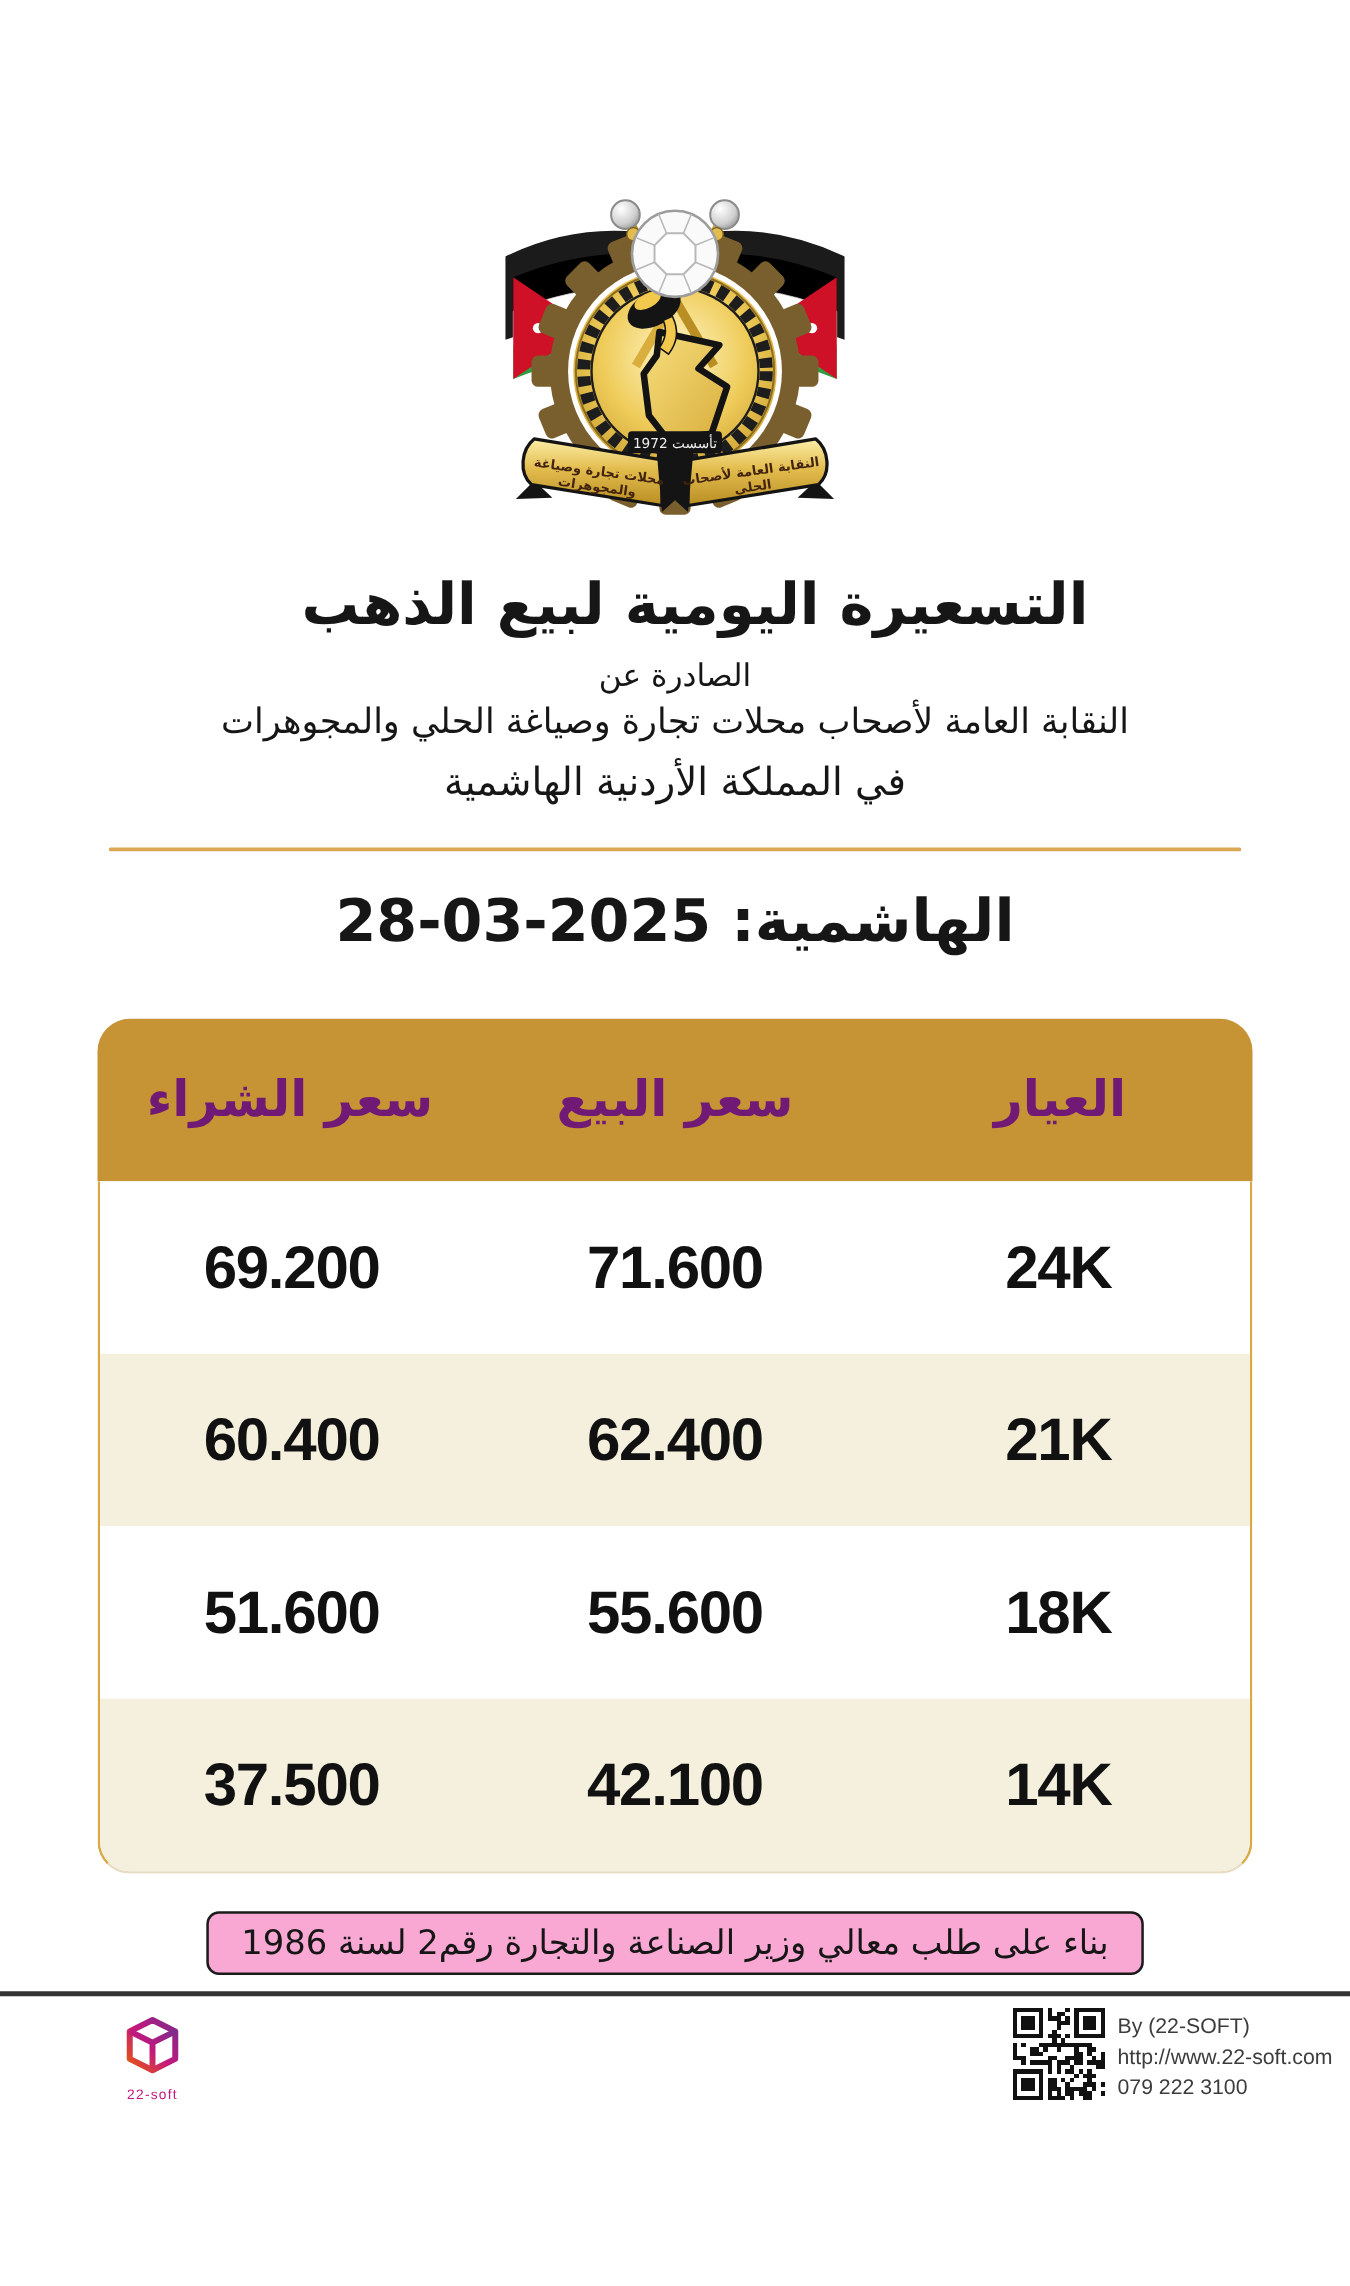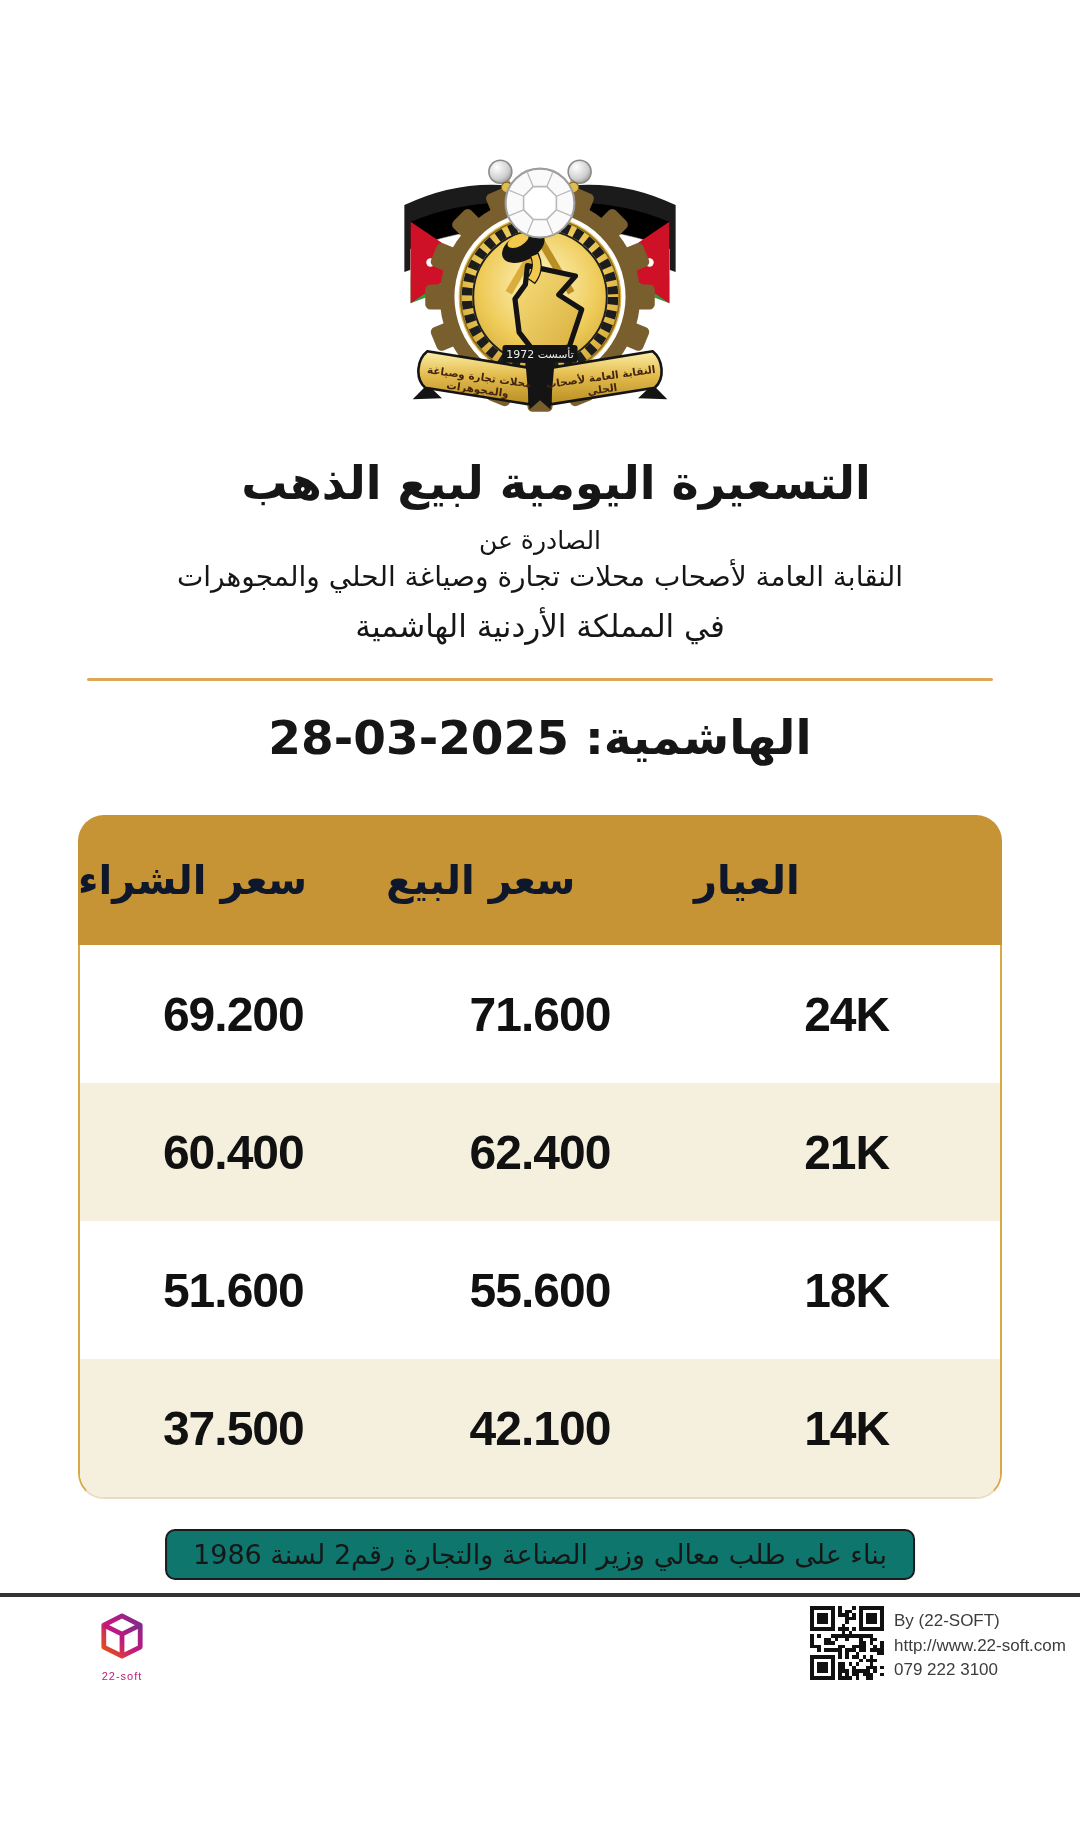--- a/index.html
+++ b/index.html
@@ -18,39 +18,39 @@
   .kingdom{top:608px;font-size:31px;font-weight:400;}
   .divider{top:678px;left:87px;width:906px;height:3px;background:var(--gold-line,#DCA855);border-radius:2px;}
   .date{top:710px;font-size:47px;font-weight:800;}
   .date span{margin:0 8px;}
   
   .price-table{left:78px;top:815px;width:924px;}
   .thead{
     height:130px;background:var(--gold-header,#C69434);
     border-radius:26px 26px 0 0;display:flex;align-items:center;
   }
-  .th{flex:1;text-align:left;font-size:40px;font-weight:800;color:#0f172a;}
+  .th{flex:1;text-align:center;font-size:40px;font-weight:800;color:#701a75;}
   .tbody{
     border-left:2px solid var(--gold-border,#D8A945);
     border-right:2px solid var(--gold-border,#D8A945);
     border-bottom:2px solid #E7DDC2;
     border-radius:0 0 26px 26px;overflow:hidden;
   }
   .tr{height:138px;display:flex;align-items:center;}
   .tr-white{background:#ffffff;}
   .tr-cream{background:var(--cream-row,#F5EFDD);}
   .td{
     flex:1;text-align:center;font-size:48px;font-weight:700;color:#111;
     font-family:"Liberation Sans","DejaVu Sans",sans-serif;letter-spacing:-1px;
   }
   
   .note{
     top:1529px;left:50%;transform:translateX(-50%);
     border:2px solid #1b1b1b;border-radius:10px;padding:8px 26px;
-    font-size:27px;white-space:nowrap;background:#0f766e;
+    font-size:27px;white-space:nowrap;background:#f9a8d4;
   }
   .separator{top:1593px;left:0;width:1080px;height:4px;background:var(--separator-dark,#333333);}
   
   .vendor{left:92px;top:1612px;width:60px;text-align:center;}
   .vendor-caption{font-size:11px;color:#C2187E;margin-top:2px;font-family:"Liberation Sans",sans-serif;letter-spacing:1px;}
   .qr{left:810px;top:1606px;width:74px;height:74px;}
   .credit-text{
     left:894px;top:1609px;font-size:17px;color:#3c3c3c;line-height:1.45;text-align:left;
     font-family:"Liberation Sans","DejaVu Sans",sans-serif;
   }

